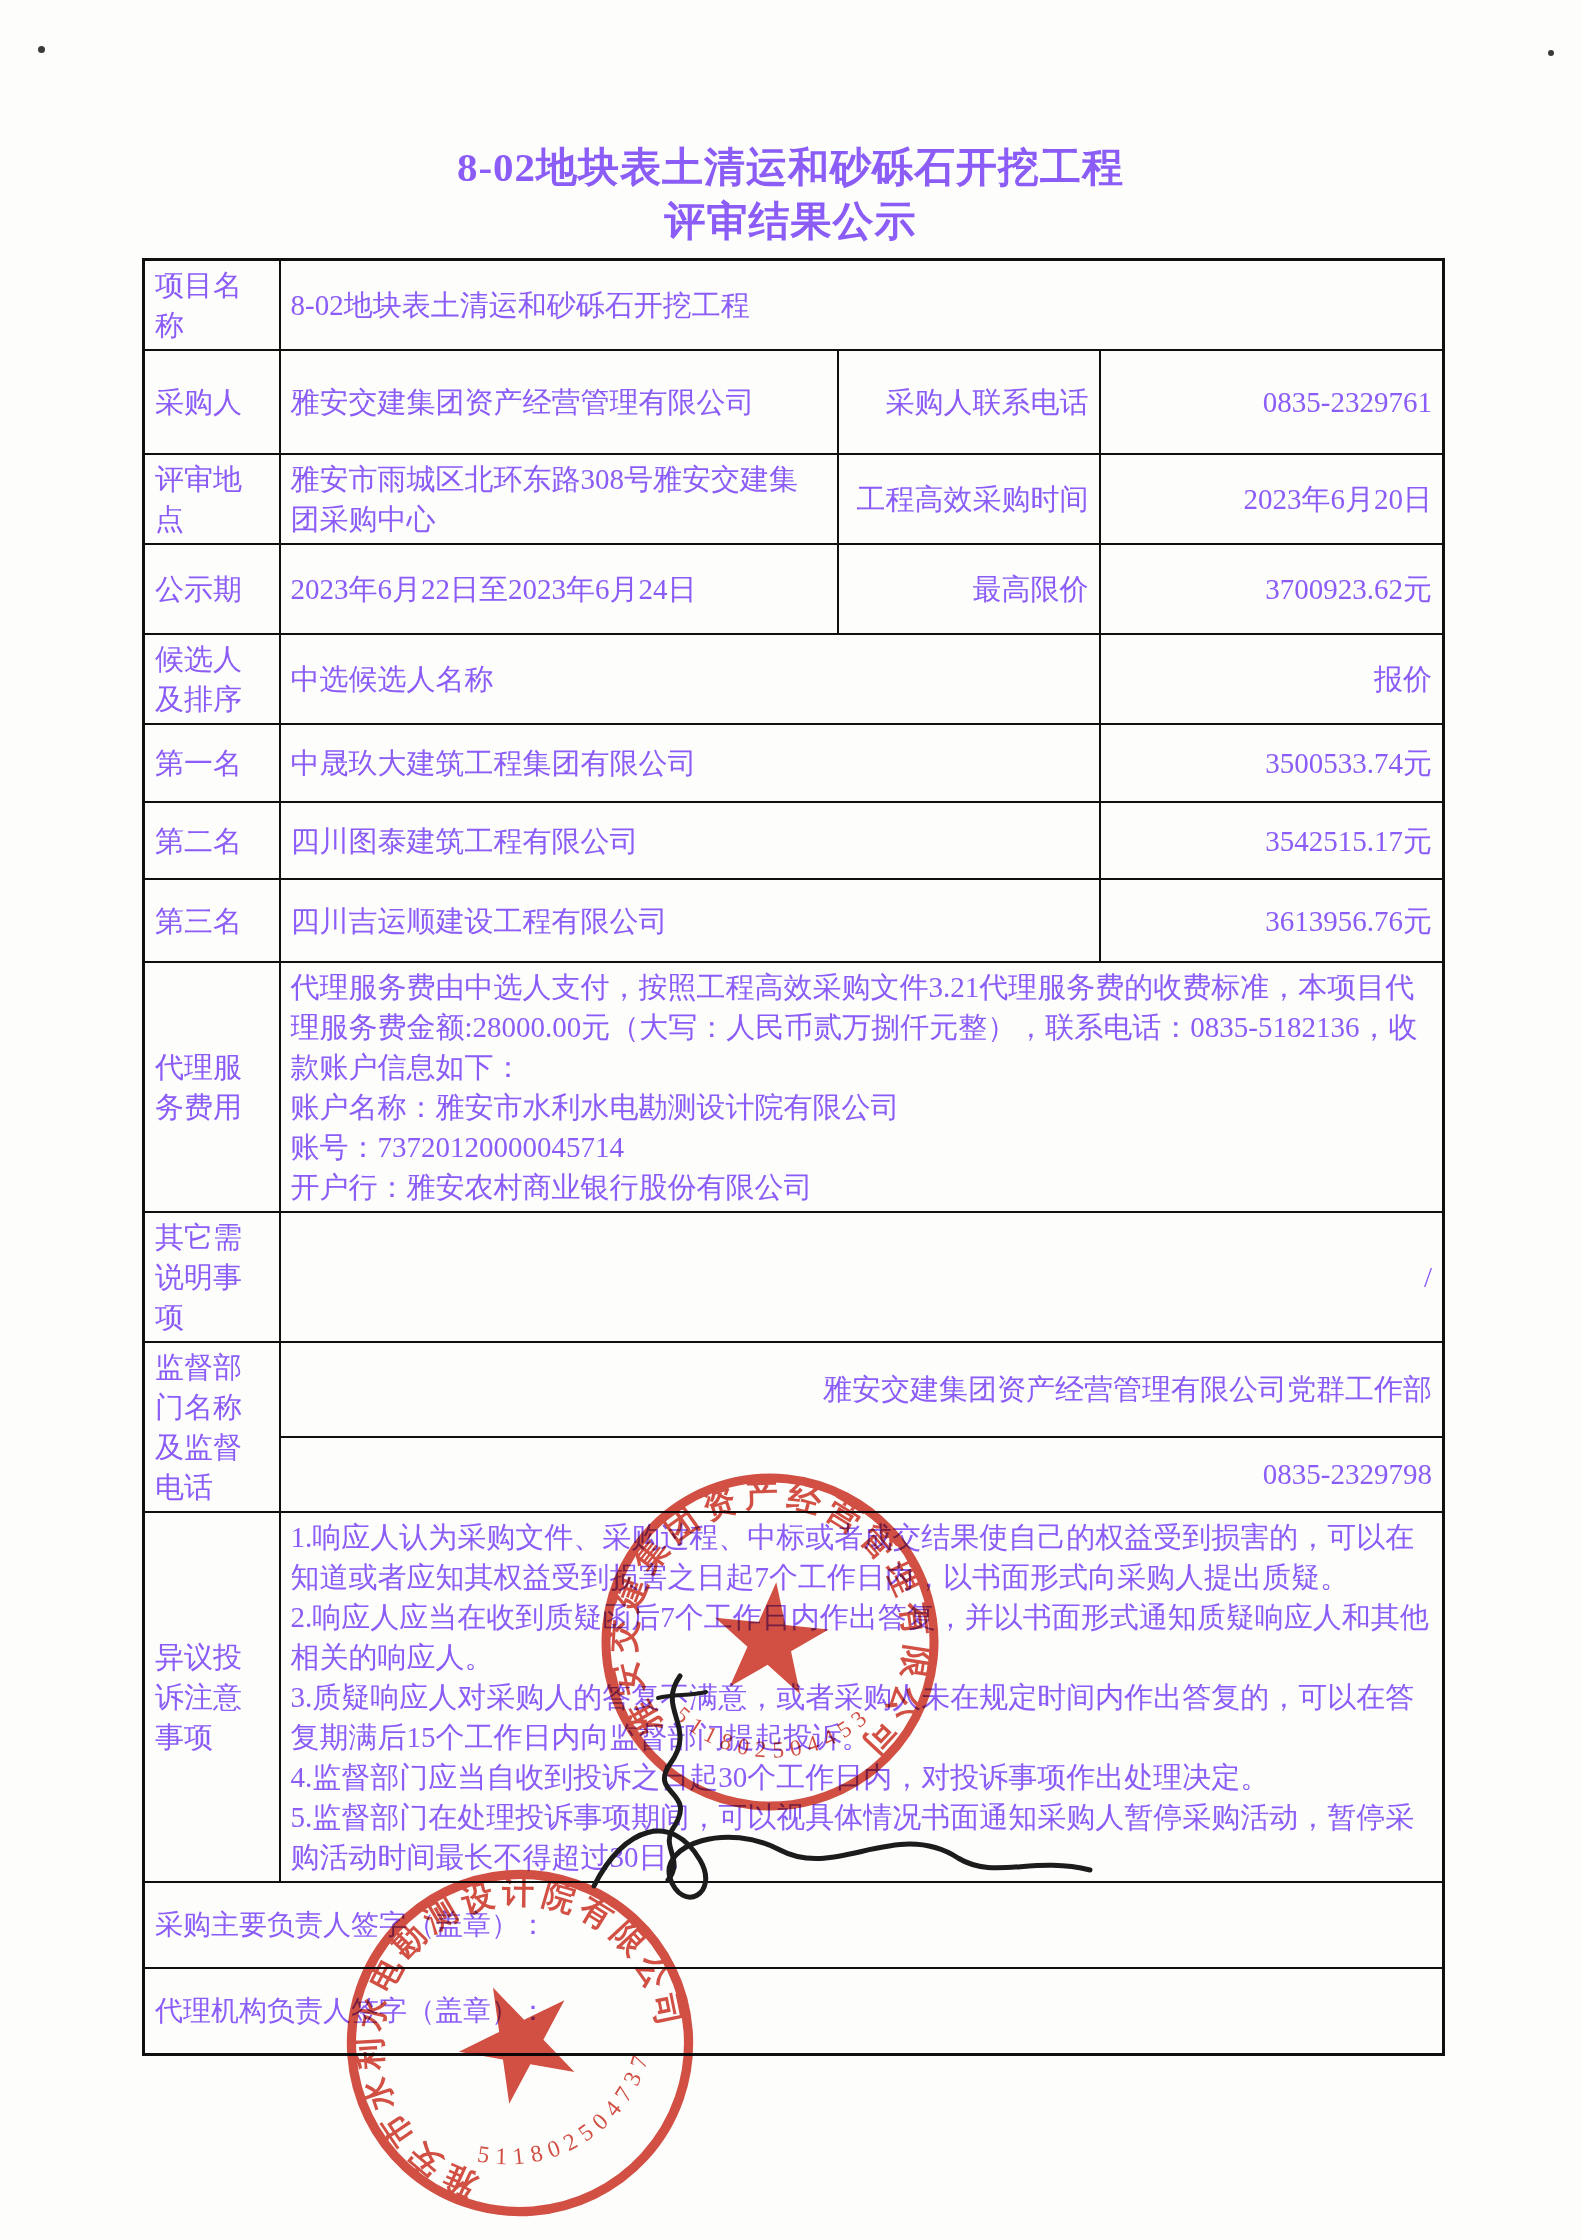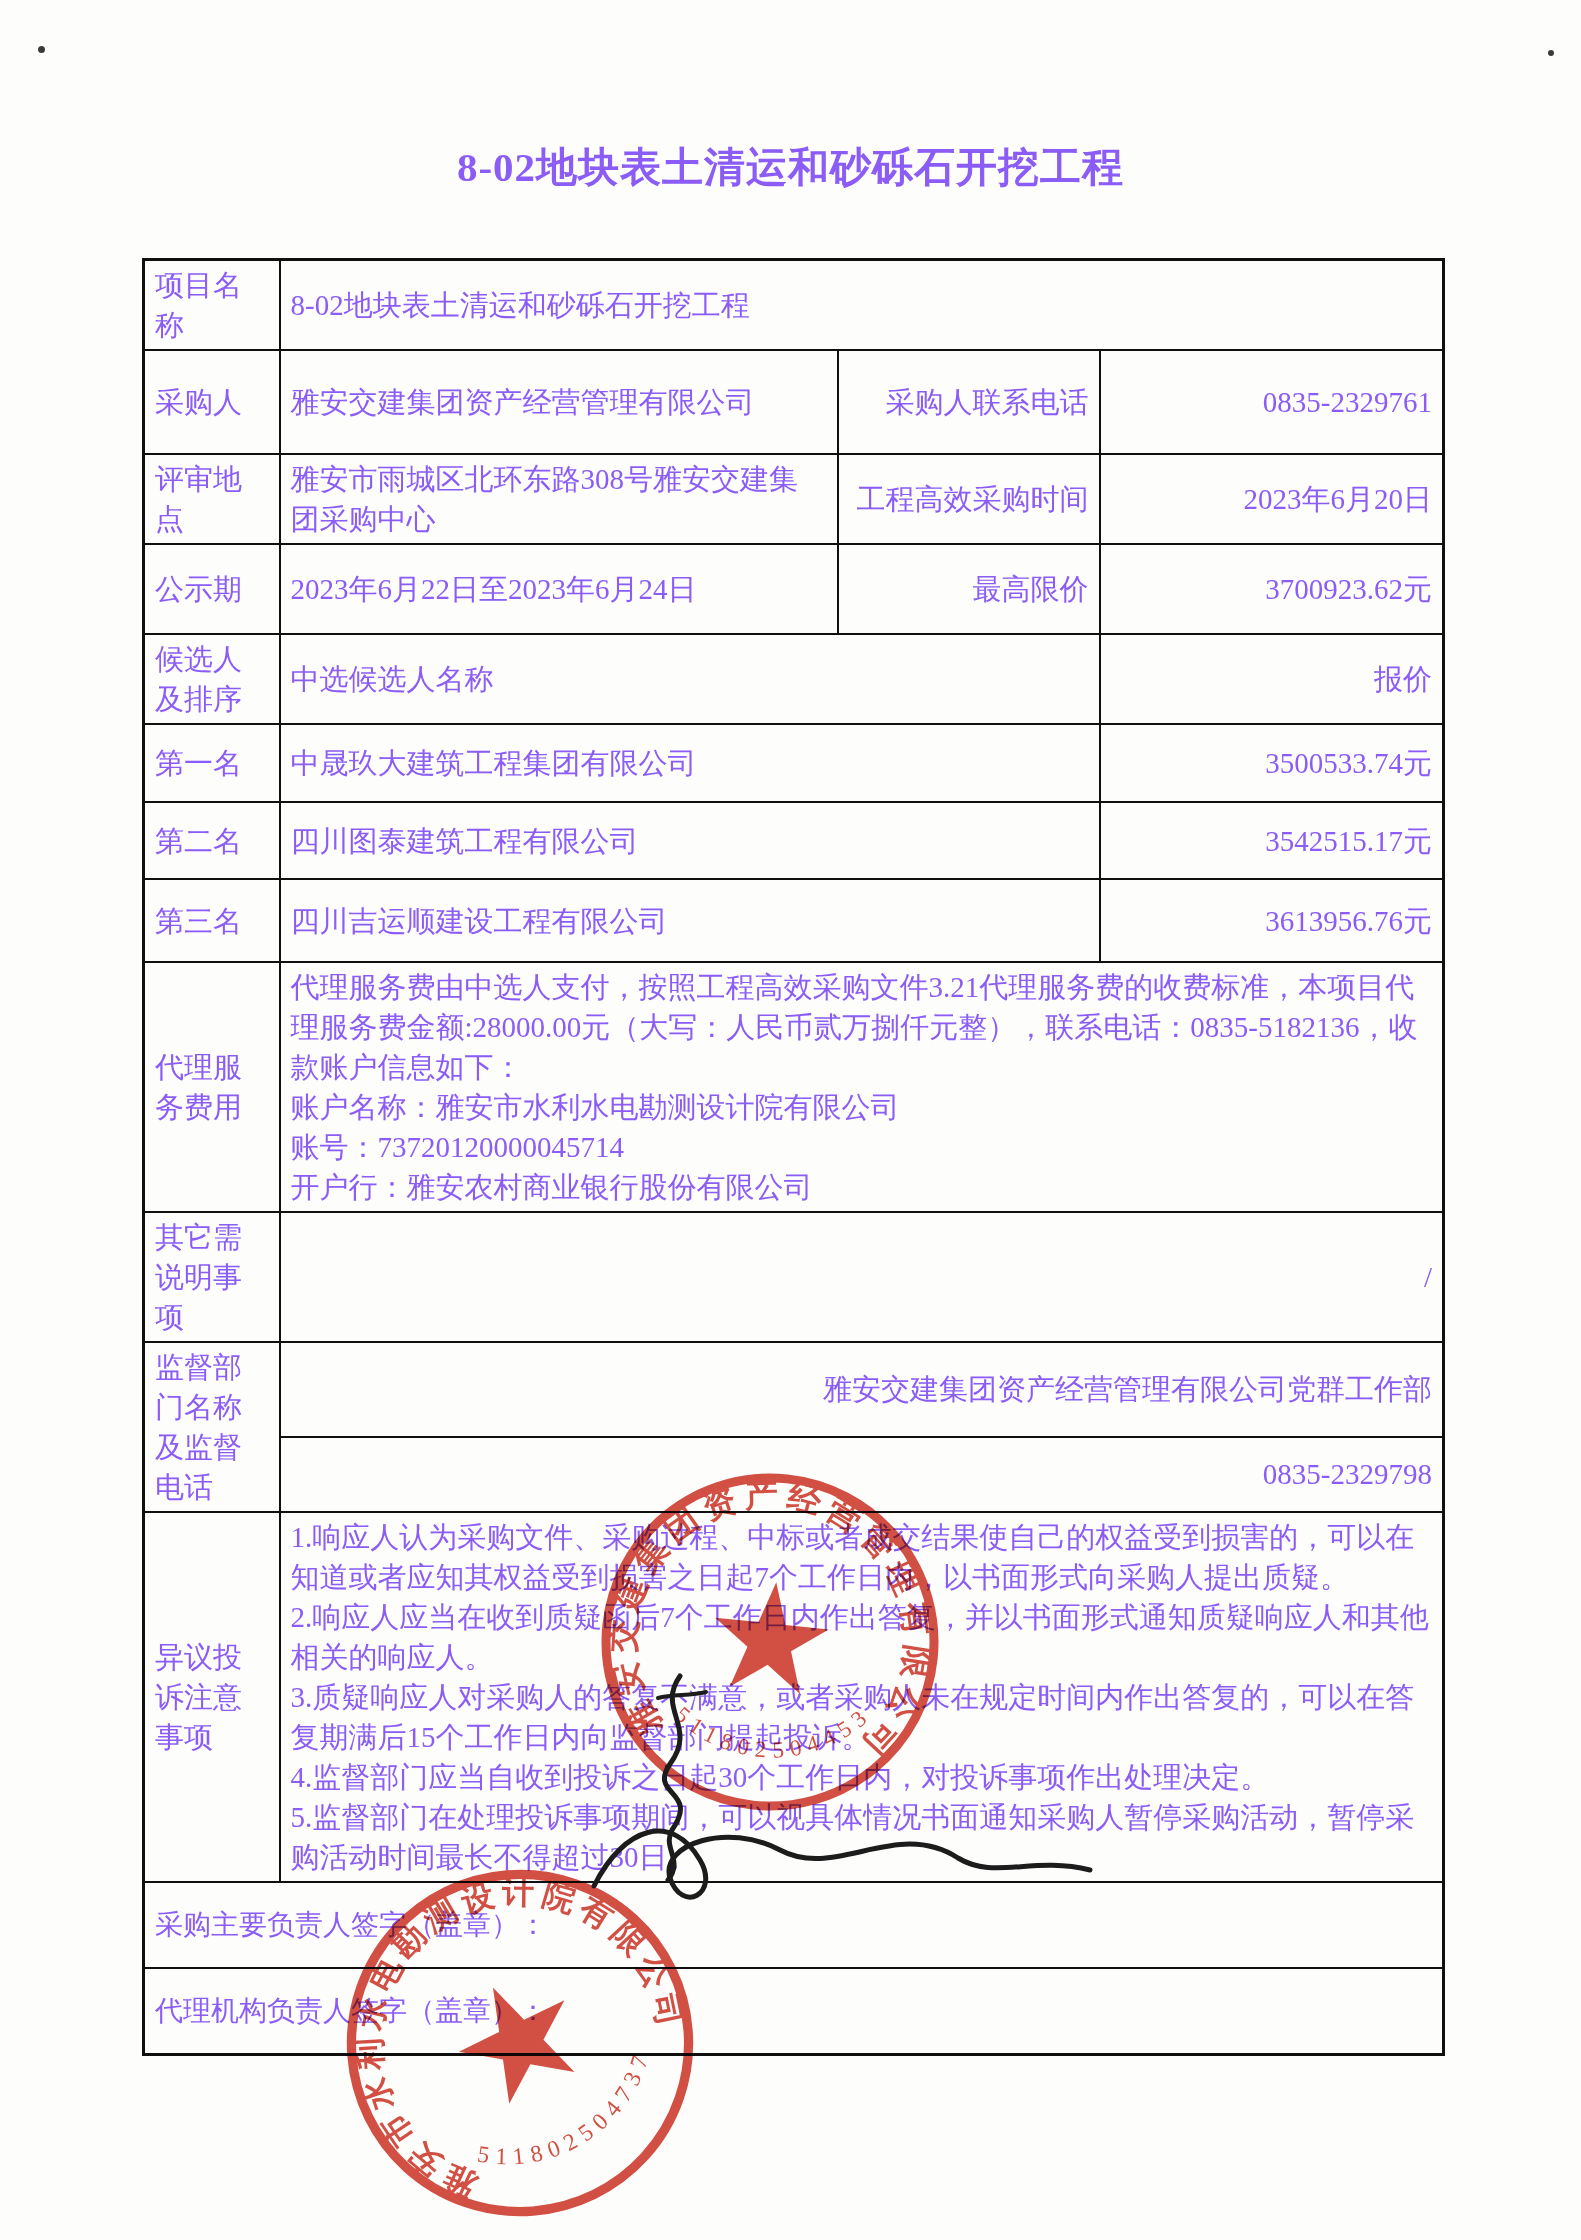--- a/index.html
+++ b/index.html
@@ -42,20 +42,21 @@
   .signature{position:absolute;pointer-events:none;}
   .speck{position:absolute;background:#3a3a3a;border-radius:50%;}
 </style>
 </head>
 <body>
 
 <div class="page">
 
   <div class="titles">
     <div>8-02地块表土清运和砂砾石开挖工程</div>
+    <div>评审结果公示</div>
   </div>
 
   <table class="results">
     <colgroup>
       <col style="width:136px">
         <col style="width:558px">
         <col style="width:262px">
         <col style="width:344px">
     </colgroup>
 

